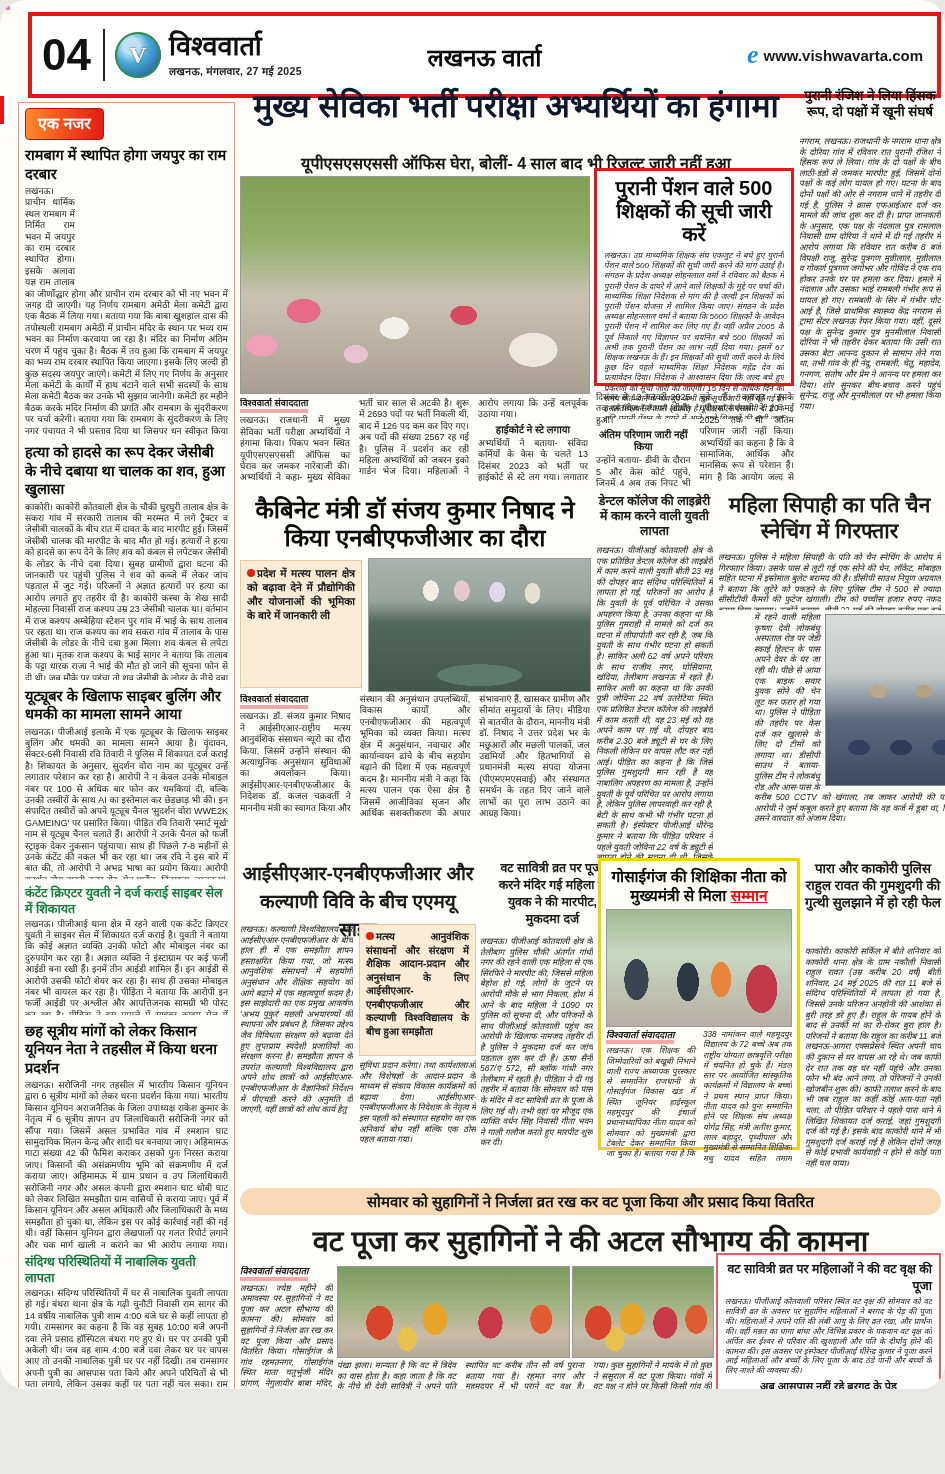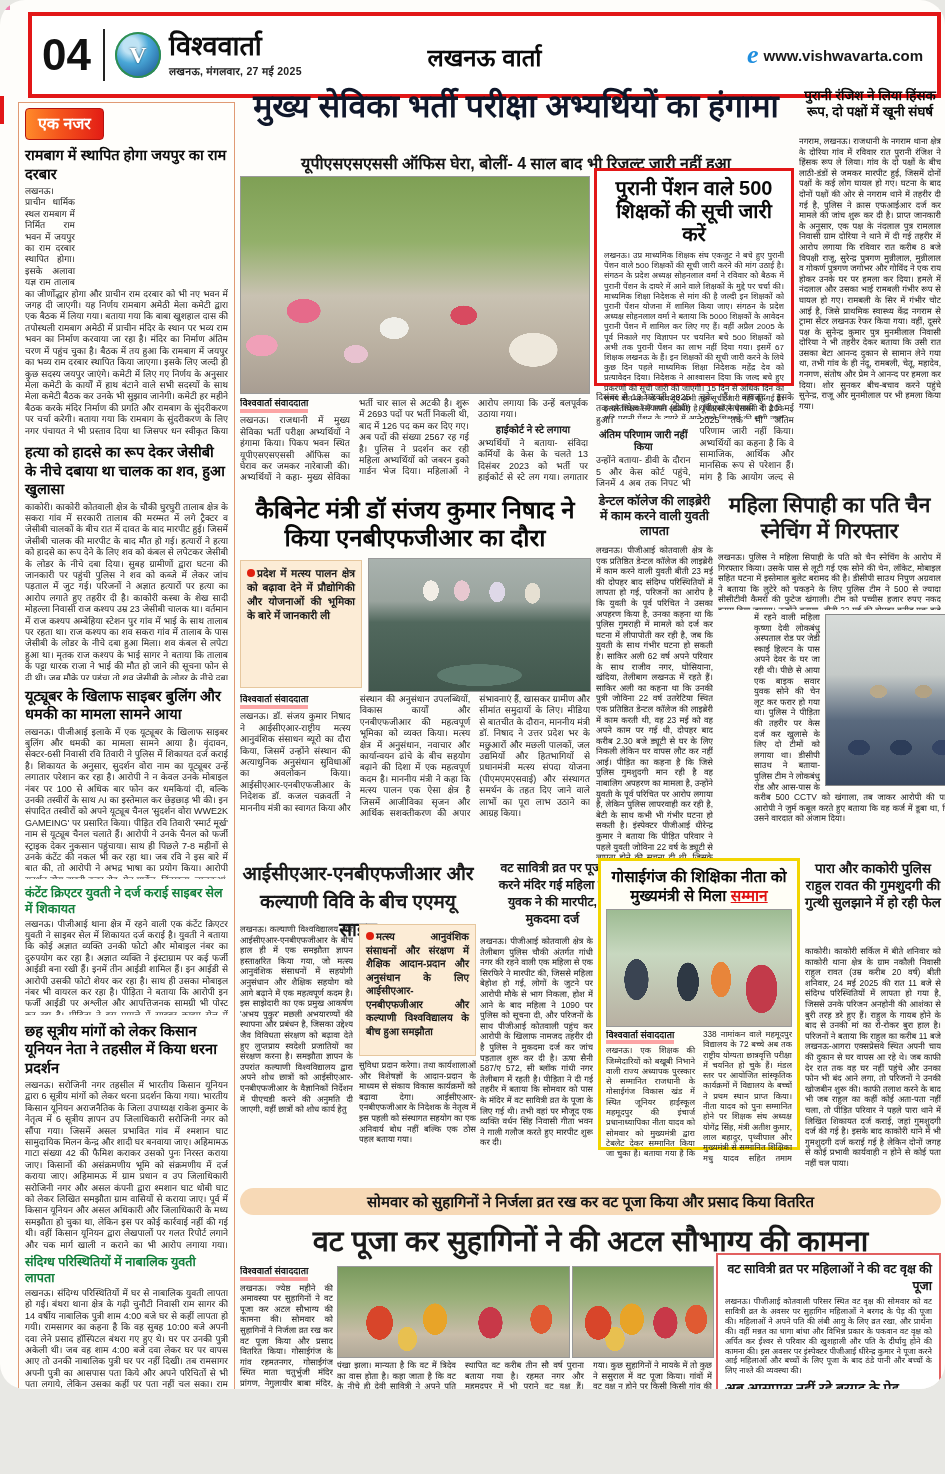--- a/index.html
+++ b/index.html
@@ -18,21 +18,21 @@
   .mast{display:flex;flex-direction:column;}
   .mast .t{font-size:27px;font-weight:bold;color:#0d0d0d;line-height:1.05;}
   .mast .d{font-size:10.5px;font-weight:bold;color:#222;margin-top:3px;letter-spacing:.3px;}
   .sect{position:absolute;left:50%;top:24px;transform:translateX(-50%);font-size:24px;font-weight:bold;color:#0a0a0a;}
   .web{position:absolute;right:14px;top:26px;display:flex;align-items:center;font-size:15px;font-weight:bold;color:#1a1a1a;}
   .e-ico{color:#1f8ede;font-size:26px;font-weight:bold;font-family:"Liberation Serif",serif;font-style:italic;margin-right:5px;line-height:1;}
   
   .mark{position:absolute;}
   
   .bd{font-size:9px;line-height:11.4px;text-align:justify;overflow:hidden;}
-  .bd-s{font-size:8.4px;line-height:10.6px;text-align:justify;overflow:hidden;}
+  .bd-s{font-size:8.4px;line-height:10.6px;text-align:justify;overflow:hidden;font-style:italic;}
   .byl{font-weight:bold;font-size:9.3px;border-bottom:4px solid #fca5a5;display:inline-block;margin-bottom:2px;}
   .subh{font-weight:bold;text-align:center;font-size:10px;line-height:12px;margin:3px 0 2px;}
   .hl{background:#fcecd6;border:1px solid #e6c79e;padding:5px 6px;font-weight:bold;font-size:10.5px;
       line-height:14px;text-align:justify;overflow:hidden;box-sizing:border-box;}
   .dot{display:inline-block;width:8px;height:8px;border-radius:50%;background:#e02010;margin-right:2px;}
   .photo{overflow:hidden;}
   
   .sb{left:18px;top:102px;width:217px;height:1340px;border:1px solid #e09a74;box-sizing:border-box;
       padding:5px 6px;background:#fffefb;}
   .badge{background:linear-gradient(90deg,#ff8a2a 0%,#f4531c 45%,#e31d15 100%);border:1px solid #b41410;
@@ -128,21 +128,21 @@
       radial-gradient(20px 26px at 66% 62%,#c83848 0 60%,transparent 61%),
       radial-gradient(18px 24px at 88% 58%,#e05a32 0 60%,transparent 61%),
       radial-gradient(16px 20px at 30% 80%,#e8c050 0 60%,transparent 61%),
       linear-gradient(180deg,#7a9a5e 0%,#9ab07a 35%,#c8bca8 75%,#b0a898 100%);}
   .puja1{left:337px;top:1266px;width:231px;height:90px;}
   .puja2{left:572px;top:1266px;width:140px;height:90px;}
   .vat-cols{left:337px;top:1360px;width:375px;height:78px;column-count:3;column-gap:9px;}
   .vatbox{left:716px;top:1253px;width:225px;height:174px;border:2px solid #e26060;box-sizing:border-box;
           padding:4px 7px;background:#fff;}
   .vatbox h3{font-size:12.4px;margin:1px 0 3px;text-align:right;}
-  .vatbox h4{font-size:14px;margin:3px 0 2px;}
+  .vatbox h4{font-size:11px;margin:3px 0 2px;text-align:center;}
   
   .brule{left:0;top:1442px;width:945px;height:2px;background:#111;}
   .pbar{left:30px;top:1450px;width:882px;height:18px;display:flex;justify-content:space-between;}
   .grp{display:flex;align-items:center;}
   .sq{width:13px;height:13px;display:inline-block;margin-right:2px;}
   .c{background:#19b2ea;} .m{background:#ec108e;} .y{background:#f8e300;} .k{background:#1a1a1a;}
   .regmark{width:14px;height:14px;border:1px solid #555;display:inline-block;position:relative;background:#fff;}
   .regmark:before{content:"";position:absolute;left:50%;top:0;width:1px;height:100%;background:#555;}
   .regmark:after{content:"";position:absolute;top:50%;left:0;height:1px;width:100%;background:#555;}
 </style>

